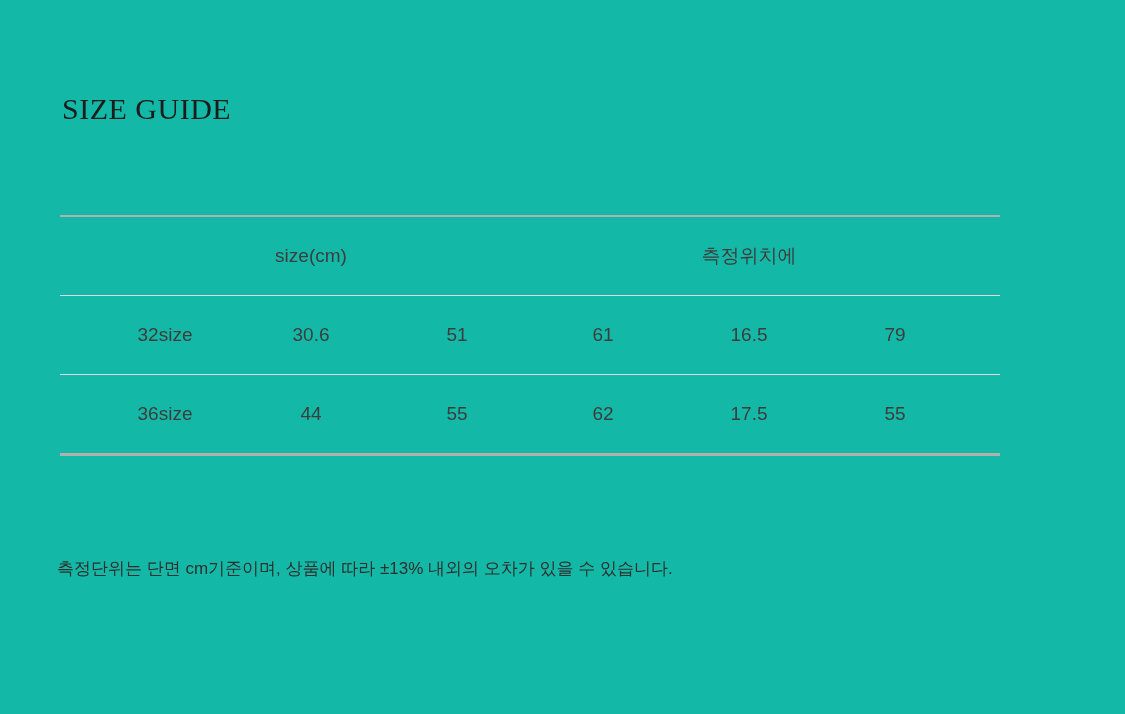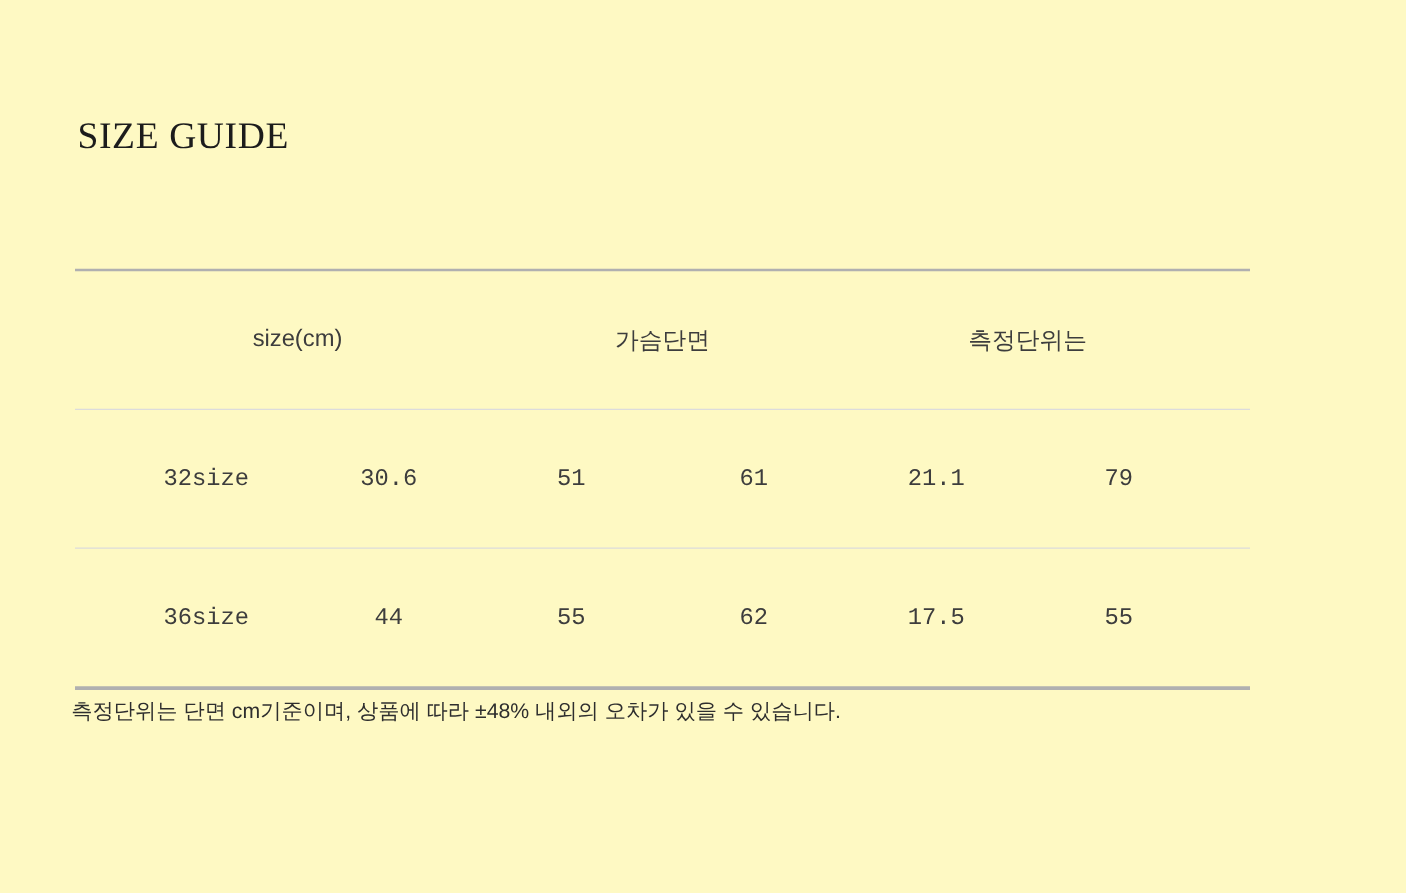--- a/index.html
+++ b/index.html
@@ -4,21 +4,21 @@
 <style>
   html, body {
     margin: 0;
     padding: 0;
     background: #ffffff;
   }
   .page {
     position: relative;
     width: 1125px;
     height: 714px;
-    background: #fef9c3;
+    background: #14b8a6;
     overflow: hidden;
     font-family: "Liberation Sans", sans-serif;
   }
   .title {
     position: absolute;
     left: 62px;
     top: 92px;
     margin: 0;
     font-family: "Liberation Serif", serif;
     font-size: 30px;
@@ -31,26 +31,25 @@
     left: 60px;
     top: 215px;
     width: 940px;
     border-top: 2px solid #b0b0b0;
     border-bottom: 3px solid #b0b0b0;
   }
   .trow {
     display: flex;
     align-items: center;
     height: 78px;
-    padding: 16px 38px;
+    padding: 0 38px;
     gap: 12px;
   }
   .trow + .trow {
     border-top: 1px solid #dcdcdc;
-    font-family: Liberation Mono, monospace;
   }
   .tcell {
     flex: 1;
     text-align: center;
     font-size: 19px;
     color: #3d3d3d;
     white-space: nowrap;
   }
   .notes {
     position: absolute;
@@ -69,42 +68,41 @@
 <body>
 
 <div class="page">
 
   <h1 class="title">SIZE GUIDE</h1>
 
   <div class="size-table">
 
     <div class="trow">
       <div class="tcell">size(cm)</div>
-      <div class="tcell">가슴단면</div>
-      <div class="tcell">측정단위는</div>
+      <div class="tcell">측정위치에</div>
     </div>
 
     <div class="trow">
       <div class="tcell">32size</div>
       <div class="tcell">30.6</div>
       <div class="tcell">51</div>
       <div class="tcell">61</div>
-      <div class="tcell">21.1</div>
+      <div class="tcell">16.5</div>
       <div class="tcell">79</div>
     </div>
 
 
     <div class="trow">
       <div class="tcell">36size</div>
       <div class="tcell">44</div>
       <div class="tcell">55</div>
       <div class="tcell">62</div>
       <div class="tcell">17.5</div>
       <div class="tcell">55</div>
     </div>
 
   </div>
 
   <div class="notes">
-    <p>측정단위는 단면 cm기준이며, 상품에 따라 ±48% 내외의 오차가 있을 수 있습니다.</p>
+    <p>측정단위는 단면 cm기준이며, 상품에 따라 ±13% 내외의 오차가 있을 수 있습니다.</p>
   </div>
 
 </div>
 
 </body></html>

